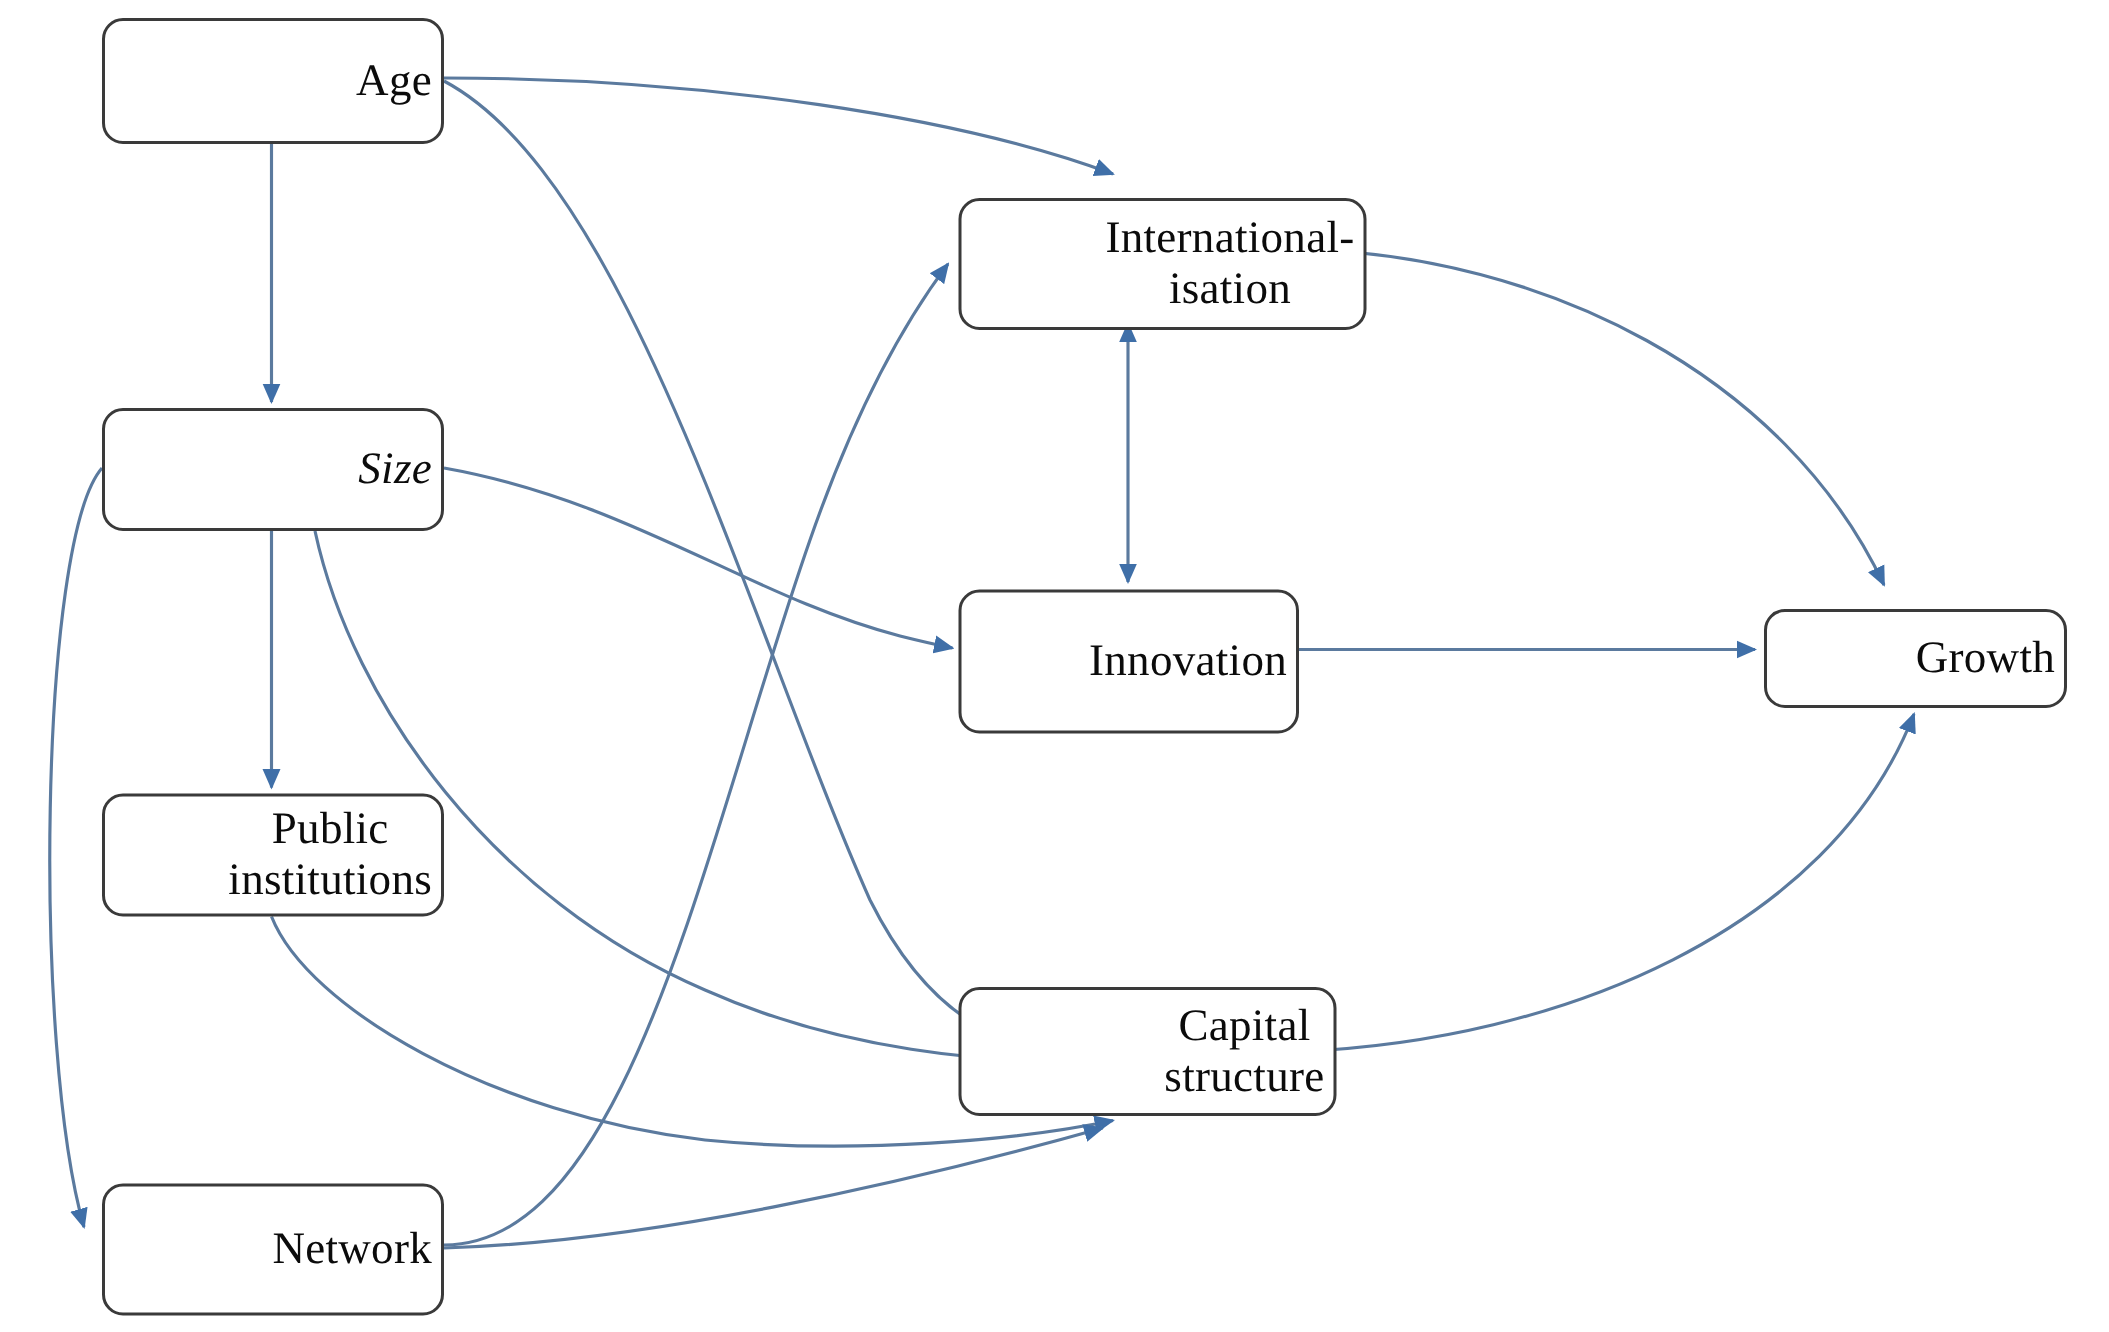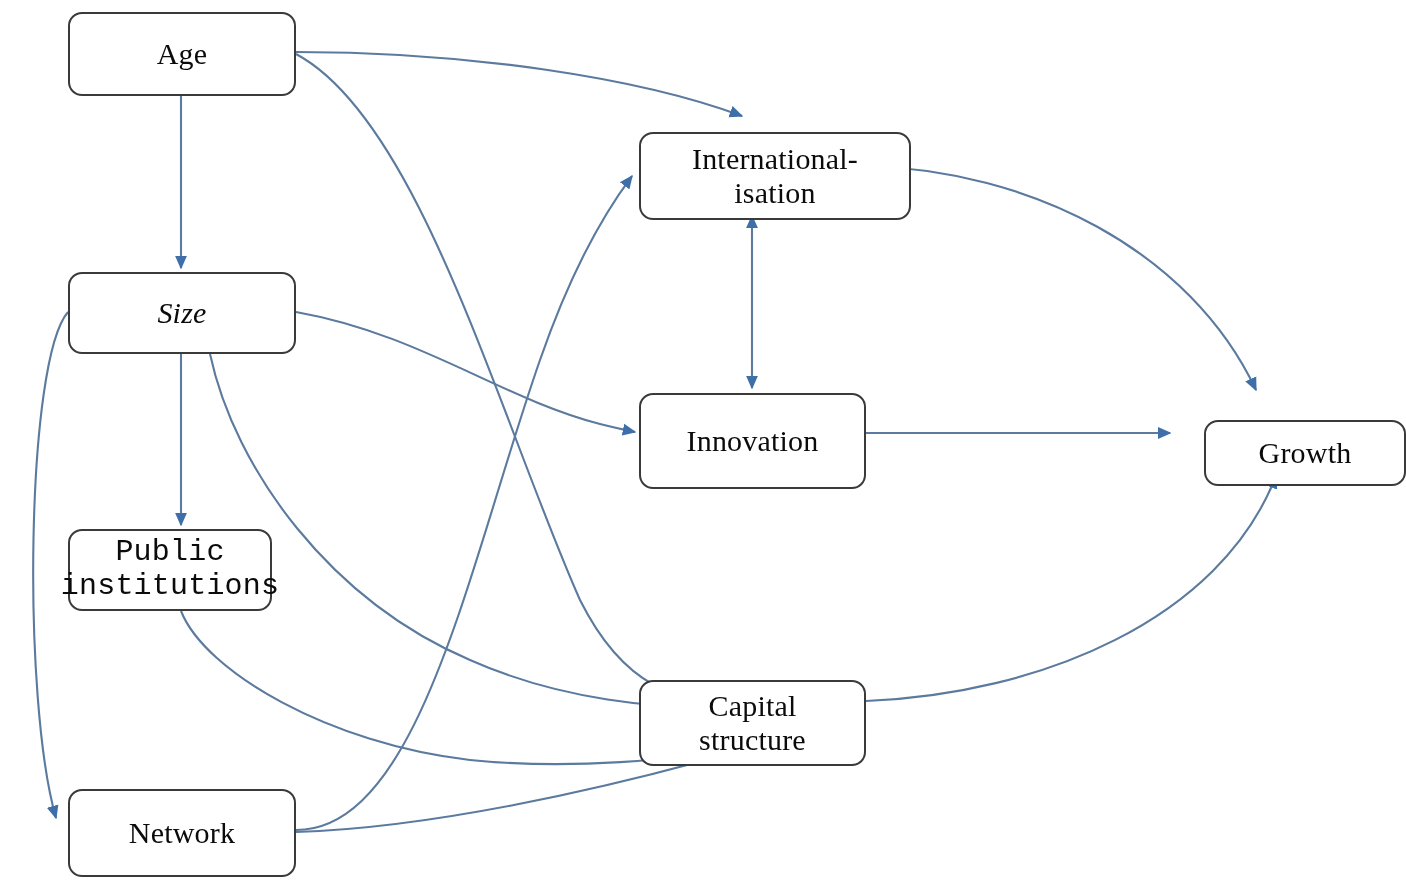--- a/index.html
+++ b/index.html
@@ -25,21 +25,21 @@
     height: 888px;
   }
   .node {
     position: absolute;
     box-sizing: border-box;
     background: #ffffff;
     border: 2px solid #3a3a3a;
     border-radius: 14px;
     display: flex;
     align-items: center;
-    justify-content: center;
+    justify-content: flex-end;
     text-align: center;
     z-index: 5;
   }
   .node .node-label {
     font-size: 30px;
     line-height: 1.12;
     color: #0b0b0b;
     letter-spacing: 0.2px;
     white-space: pre-line;
     padding: 0 6px;
@@ -94,40 +94,40 @@
   </svg>
 
   <div class="node" style="left:68px; top:12px; width:228px; height:84px;">
     <span class="node-label">Age</span>
   </div>
 
   <div class="node" style="left:68px; top:272px; width:228px; height:82px;font-style:italic;">
     <span class="node-label">Size</span>
   </div>
 
-  <div class="node" style="left:68px; top:529px; width:204px; height:82px;font-family:Liberation Mono, monospace;">
+  <div class="node" style="left:68px; top:529px; width:228px; height:82px;">
     <span class="node-label">Public
 institutions</span>
   </div>
 
   <div class="node" style="left:68px; top:789px; width:228px; height:88px;">
     <span class="node-label">Network</span>
   </div>
 
   <div class="node" style="left:639px; top:132px; width:272px; height:88px;">
     <span class="node-label">International-
 isation</span>
   </div>
 
   <div class="node" style="left:639px; top:393px; width:227px; height:96px;">
     <span class="node-label">Innovation</span>
   </div>
 
-  <div class="node" style="left:639px; top:658px; width:227px; height:86px;margin-top:22px;">
+  <div class="node" style="left:639px; top:658px; width:252px; height:86px;">
     <span class="node-label">Capital
 structure</span>
   </div>
 
-  <div class="node" style="left:1176px; top:420px; width:202px; height:66px;margin-left:28px;">
+  <div class="node" style="left:1176px; top:406px; width:202px; height:66px;">
     <span class="node-label">Growth</span>
   </div>
 
 </div>
 
 </body></html>

